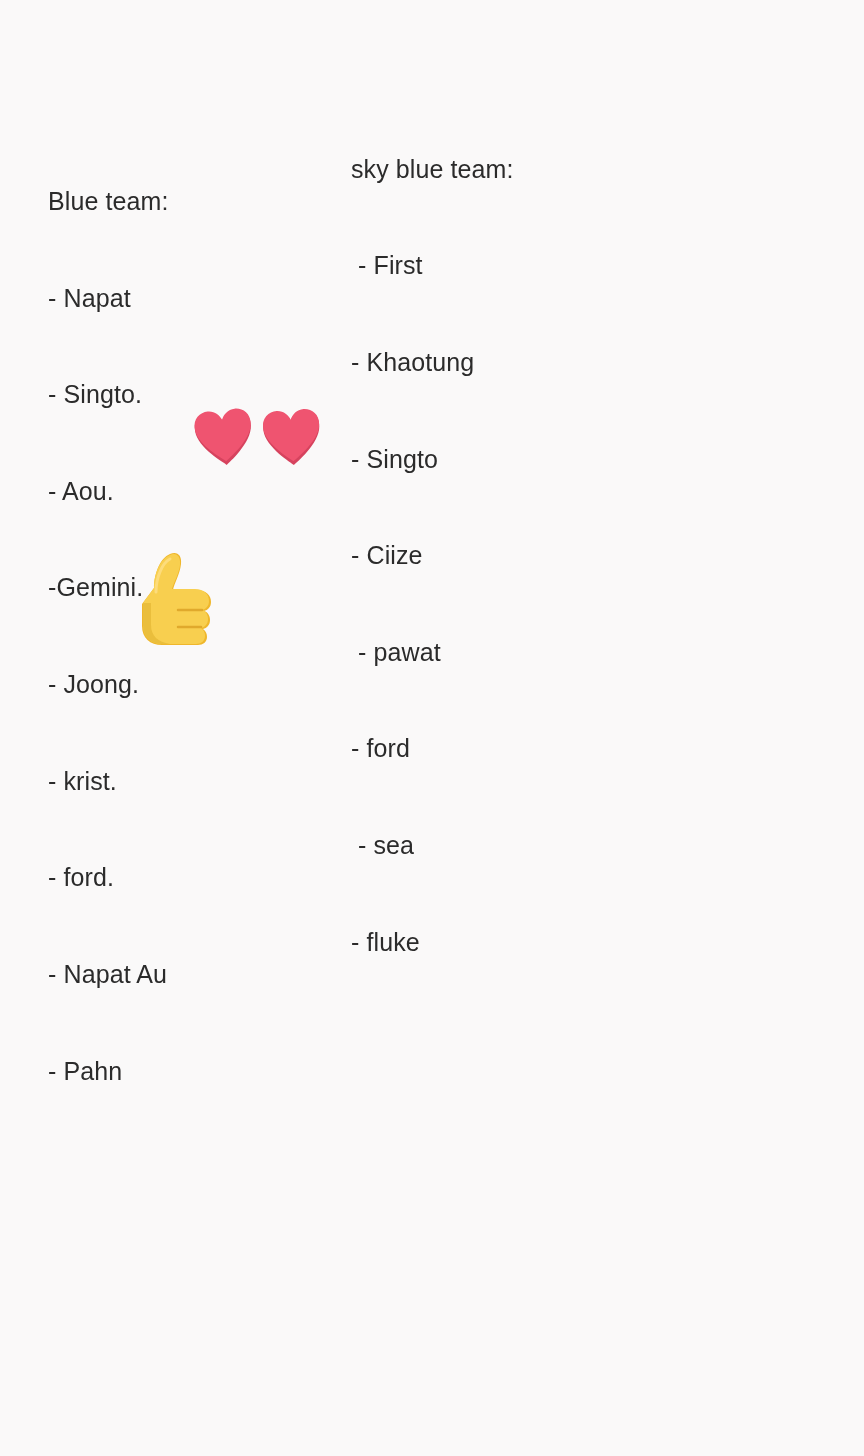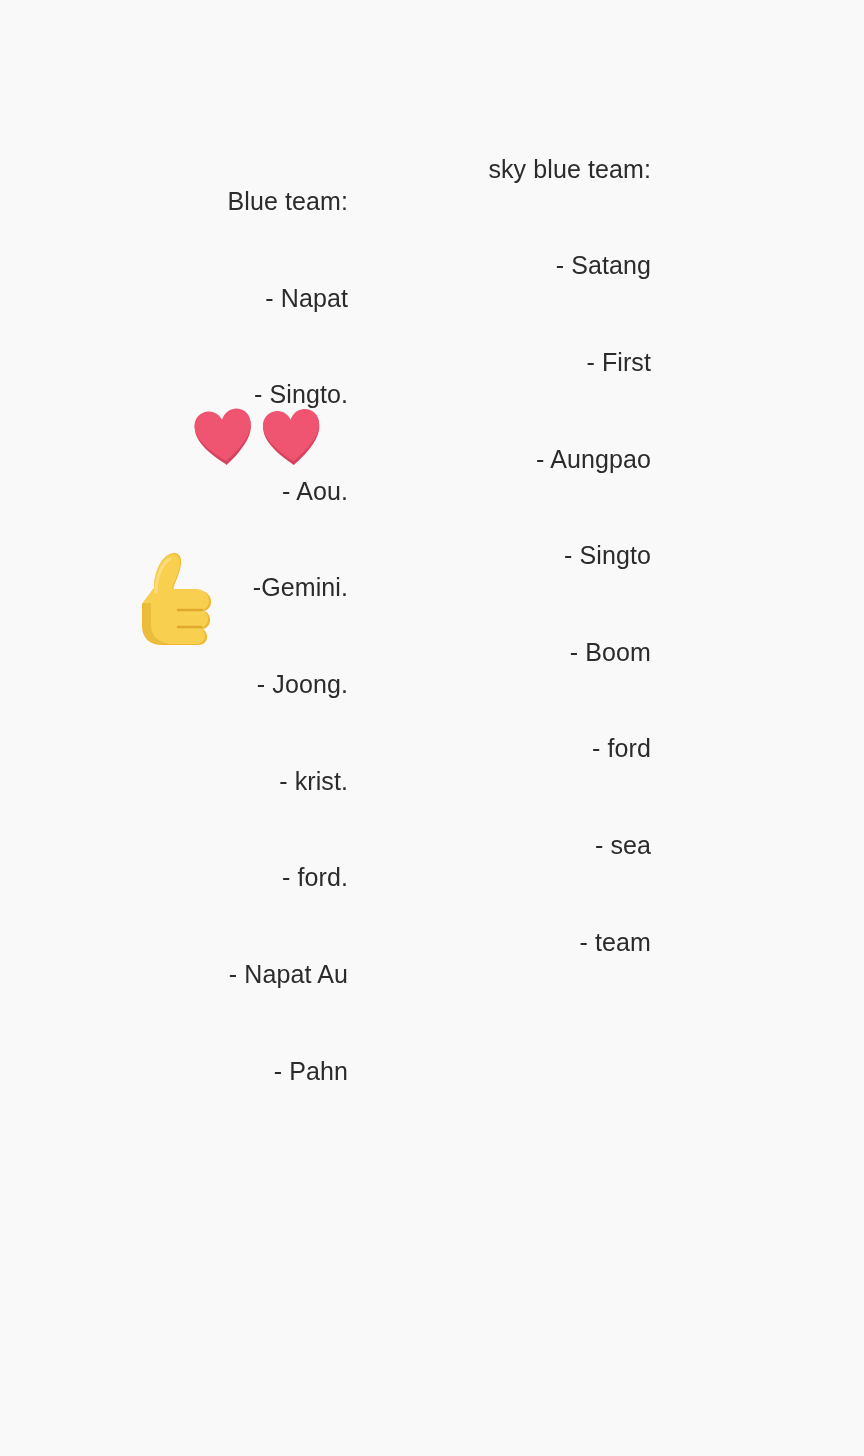--- a/index.html
+++ b/index.html
@@ -28,21 +28,21 @@
     position: absolute;
     top: 0;
     font-size: 25px;
     line-height: 32.2px;
     letter-spacing: 0.1px;
     white-space: pre;
   }
   .column-left  { left: 48px;  top: 24px; width: 300px; }
   .column-right { left: 351px; top: 24px; width: 300px; }
 
-  .team-block { margin: 0; padding: 0; text-align: right; }
+  .team-block { margin: 0; padding: 0; }
   .team-heading {
     display: block;
     white-space: pre;
   }
   .member-line {
     display: block;
     white-space: pre;
   }
   .block-gap {
     display: block;
@@ -107,28 +107,28 @@
 
     
 
     
 
   </div>
 
   <div class="column column-right">
     <div class="team-block">
       <span class="team-heading">sky blue team:</span>
-      <span class="member-line"> - Satang</span>
       <span class="member-line"> - First</span>
-      <span class="member-line">- Aungpao</span>
+      <span class="member-line">- Khaotung</span>
       <span class="member-line">- Singto</span>
-      <span class="member-line">- Boom</span>
+      <span class="member-line">- Ciize</span>
+      <span class="member-line"> - pawat</span>
       <span class="member-line">- ford</span>
       <span class="member-line"> - sea</span>
-      <span class="member-line">- team</span>
+      <span class="member-line">- fluke</span>
     </div>
   </div>
 
   <div class="emoji hearts">
     <div class="heart-shape one">
       <svg viewBox="0 0 64 60" xmlns="http://www.w3.org/2000/svg">
         <path d="M32 58 C 30 56, 4 38, 3 20 C 2 8, 10 2, 18 2 C 25 2, 30 7, 32 12 C 34 7, 39 2, 46 2 C 54 2, 62 8, 61 20 C 60 38, 34 56, 32 58 Z" fill="#d6435e"></path>
         <path d="M32 54 C 30 52, 4 35, 3 18 C 2 7, 10 1, 18 1 C 25 1, 30 6, 32 11 C 34 6, 39 1, 46 1 C 54 1, 62 7, 61 18 C 60 35, 34 52, 32 54 Z" fill="#ef5470"></path>
       </svg>
     </div>

